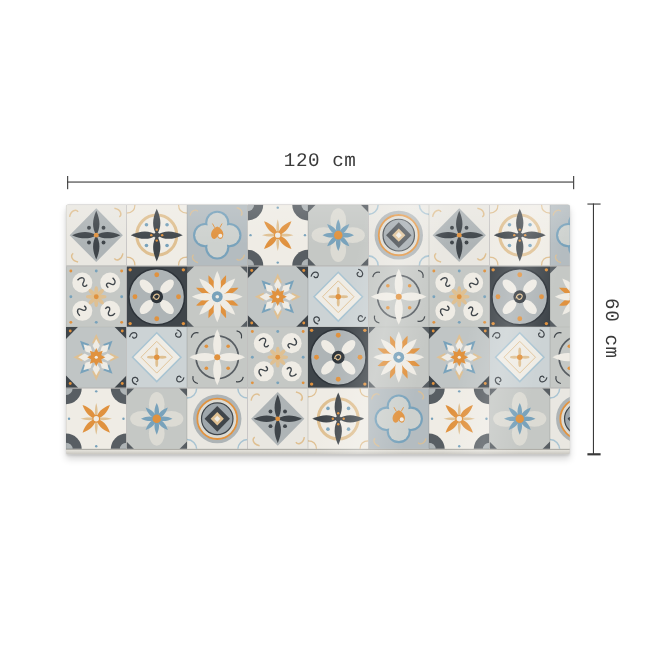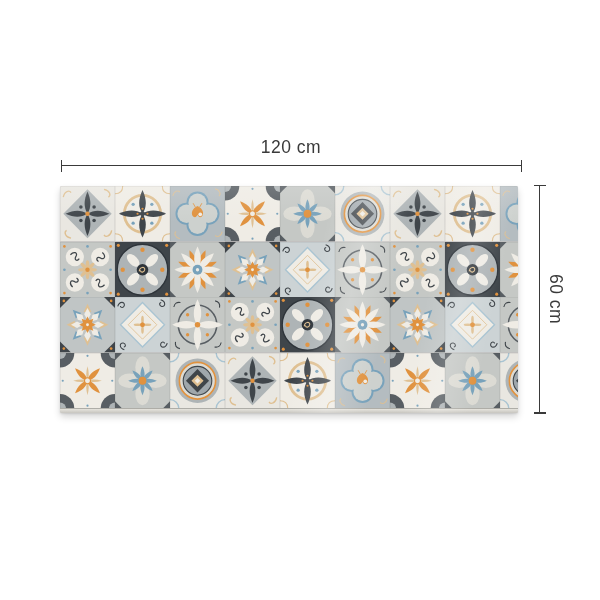--- a/index.html
+++ b/index.html
@@ -10,21 +10,21 @@
     --orange:#e0923f; --tan:#dfc092; --seam:#cfcecc; --annot:#3a3a3a;
   }
   *{margin:0;padding:0;box-sizing:border-box;}
   html,body{width:600px;height:600px;}
   body{
     background:#ffffff;
     font-family:"Liberation Sans", sans-serif;
     position:relative;
     overflow:hidden;
   }
-  .stage{position:absolute;inset:0;}
+  .stage{position:absolute;inset:0;font-family:Liberation Mono, monospace;}
 
   
   .dim-label{
     color:var(--annot);
     font-size:17.5px;
     letter-spacing:.5px;
     user-select:none;
   }
   .dim-h-label{
     position:absolute; left:61px; top:137px; width:460px;

